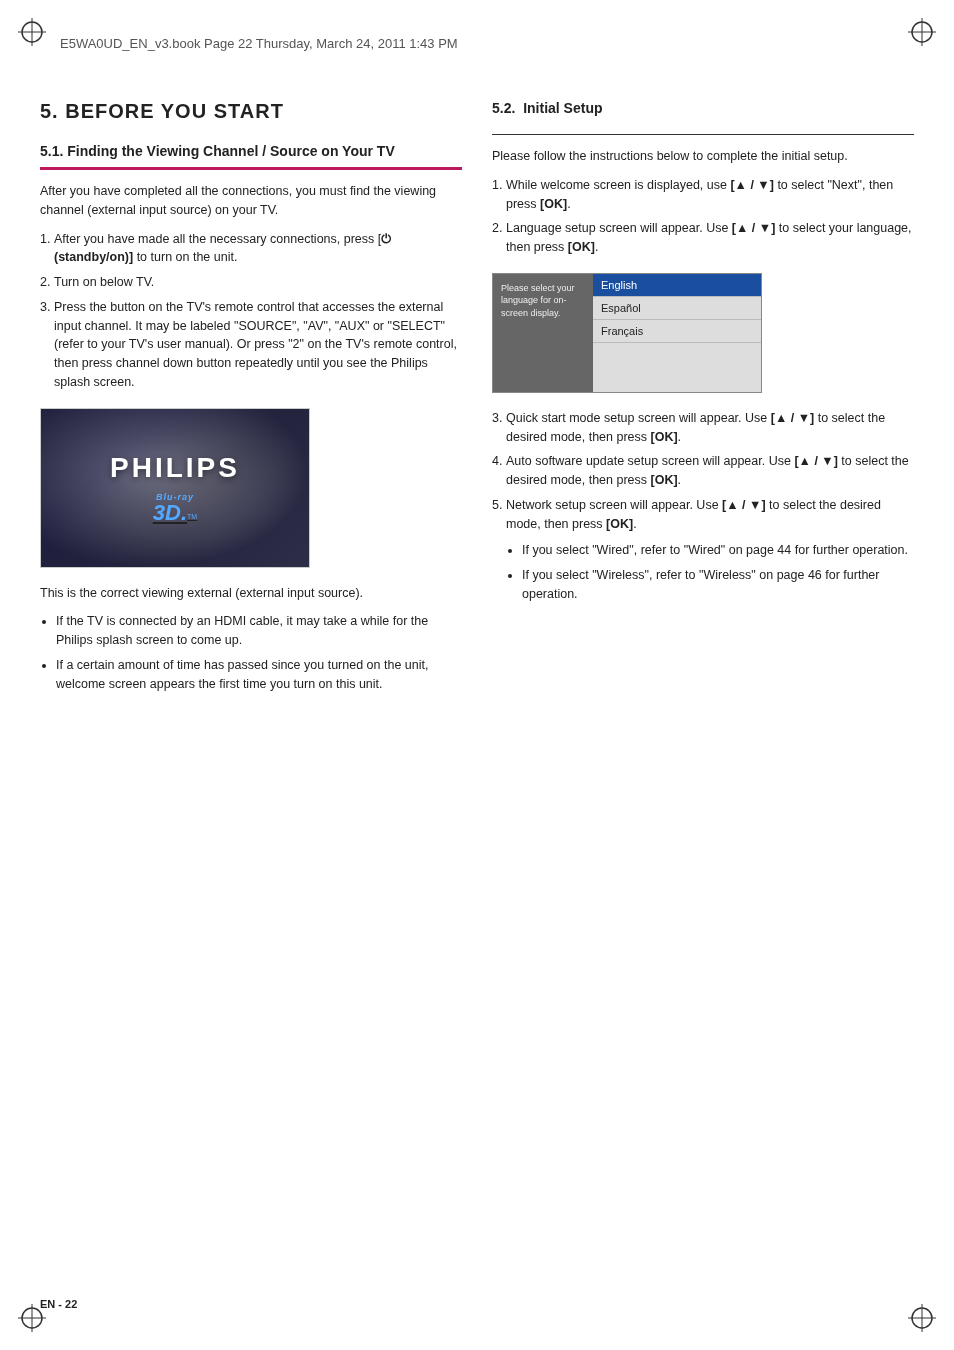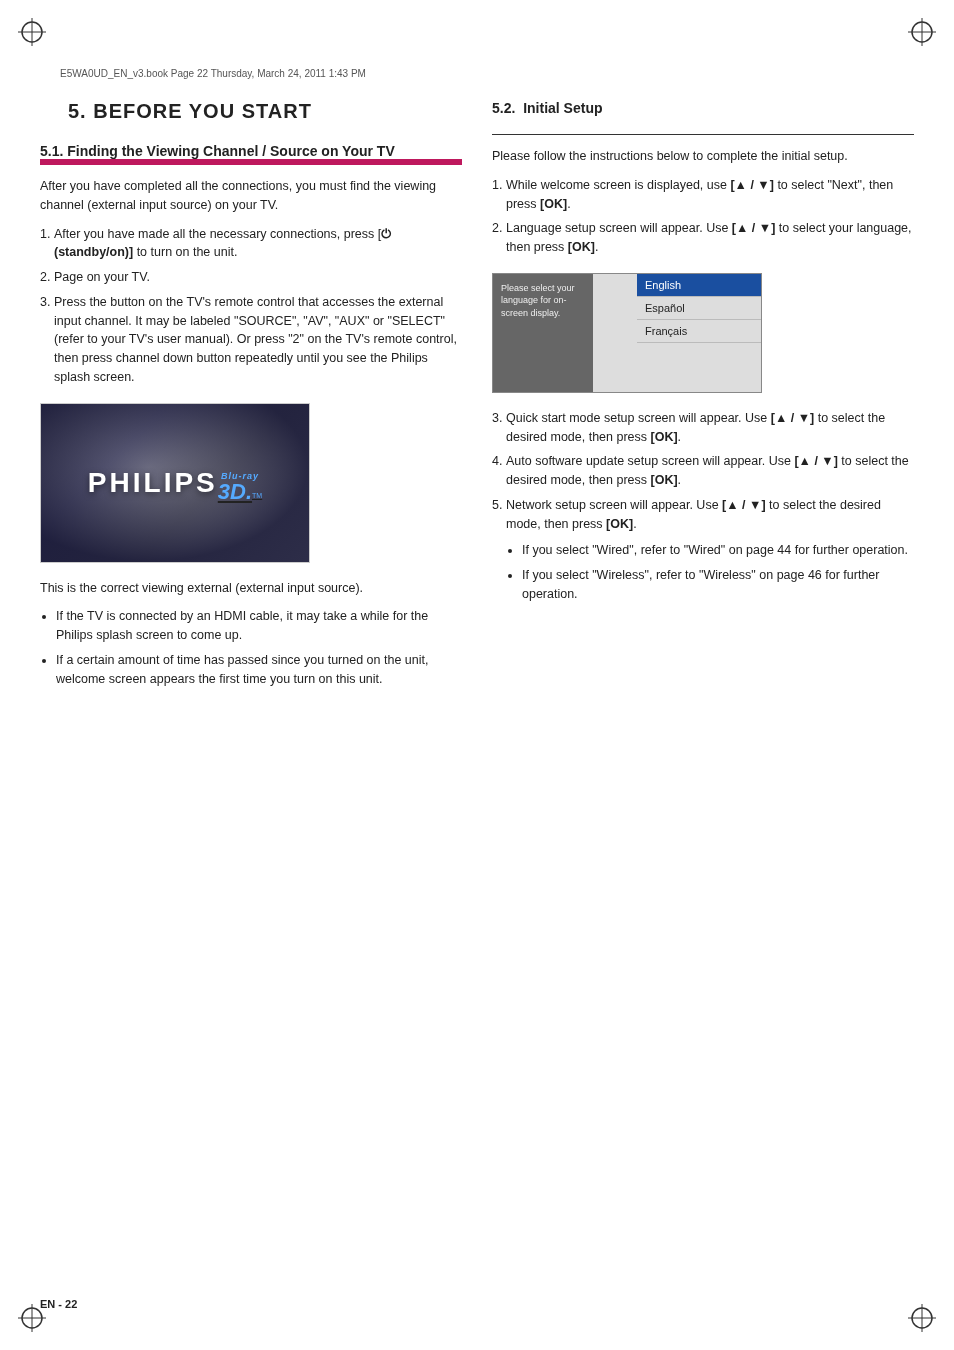--- a/index.html
+++ b/index.html
@@ -29,23 +29,23 @@
     }
     .corner-tl { top: 18px; left: 18px; }
     .corner-tr { top: 18px; right: 18px; }
     .corner-bl { bottom: 18px; left: 18px; }
     .corner-br { bottom: 18px; right: 18px; }
     .corner svg { width: 28px; height: 28px; }
 
     
     .file-info {
       position: absolute;
-      top: 68px;
+      top: 36px;
       left: 60px;
-      font-size: 10px;
+      font-size: 13px;
       color: #555;
       font-family: Arial, sans-serif;
     }
 
     
     .content-area {
       margin-top: 70px;
       display: flex;
       gap: 30px;
     }
@@ -60,28 +60,27 @@
       max-width: 430px;
     }
 
     
     .section-title {
       font-size: 20px;
       font-weight: bold;
       text-transform: uppercase;
       letter-spacing: 1px;
       margin-bottom: 20px;
-      margin-left: 28px;
     }
 
     .subsection-title {
       font-size: 14px;
       font-weight: bold;
-      border-bottom: 6px solid #be185d;
-      padding-bottom: 0;
+      border-bottom: 3px solid #be185d;
+      padding-bottom: 8px;
       margin-bottom: 12px;
     }
 
     .subsection-title-right {
       font-size: 14px;
       font-weight: bold;
       border-bottom: 1px solid #333;
       padding-bottom: 18px;
       margin-bottom: 12px;
     }
@@ -120,21 +119,21 @@
     .key { font-weight: bold; }
 
     
     .splash-screen {
       width: 270px;
       height: 160px;
       background: linear-gradient(135deg, #1a1a2e 0%, #2a2a4a 30%, #555 60%, #888 80%, #bbb 100%);
       border: 1px solid #ccc;
       margin: 16px 0;
       display: flex;
-      flex-direction: row;
+      flex-direction: column;
       align-items: center;
       justify-content: center;
       position: relative;
       overflow: hidden;
     }
 
     .splash-screen::before {
       content: '';
       position: absolute;
       top: 0; left: 0; right: 0; bottom: 0;
@@ -209,21 +208,20 @@
       background: #ddd;
       display: flex;
       flex-direction: column;
     }
 
     .lang-option {
       padding: 5px 8px;
       font-size: 11px;
       color: #222;
       border-bottom: 1px solid #bbb;
-      margin-left: 44px;
     }
 
     .lang-option.selected {
       background: #1a4fa0;
       color: #fff;
     }
 
     
     .page-footer {
       position: absolute;
@@ -279,21 +277,21 @@
       <div class="subsection-title">
         <span>5.1.</span>&nbsp;<span>Finding the Viewing Channel / Source on Your TV</span>
       </div>
 
       <p class="body-text">After you have completed all the connections, you must find the viewing channel (external input source) on your TV.</p>
 
       <ol class="numbered-list">
         <li>
           After you have made all the necessary connections, press [<span class="bold">⏻ (standby/on)]</span> to turn on the unit.
         </li>
-        <li>Page on your TV.</li>
+        <li>Turn on below TV.</li>
         <li>Press the button on the TV's remote control that accesses the external input channel. It may be labeled "SOURCE", "AV", "AUX" or "SELECT" (refer to your TV's user manual). Or press "2" on the TV's remote control, then press channel down button repeatedly until you see the Philips splash screen.</li>
       </ol>
 
       <div class="splash-screen">
         <div class="philips-logo">PHILIPS</div>
         <div class="bluray-badge">
           <div class="bluray-text">Blu-ray</div>
           <div style="display:flex; align-items:flex-start;text-decoration:underline;">
             <div class="threed-text">3D.</div>
             <div class="tm-text">TM</div>

